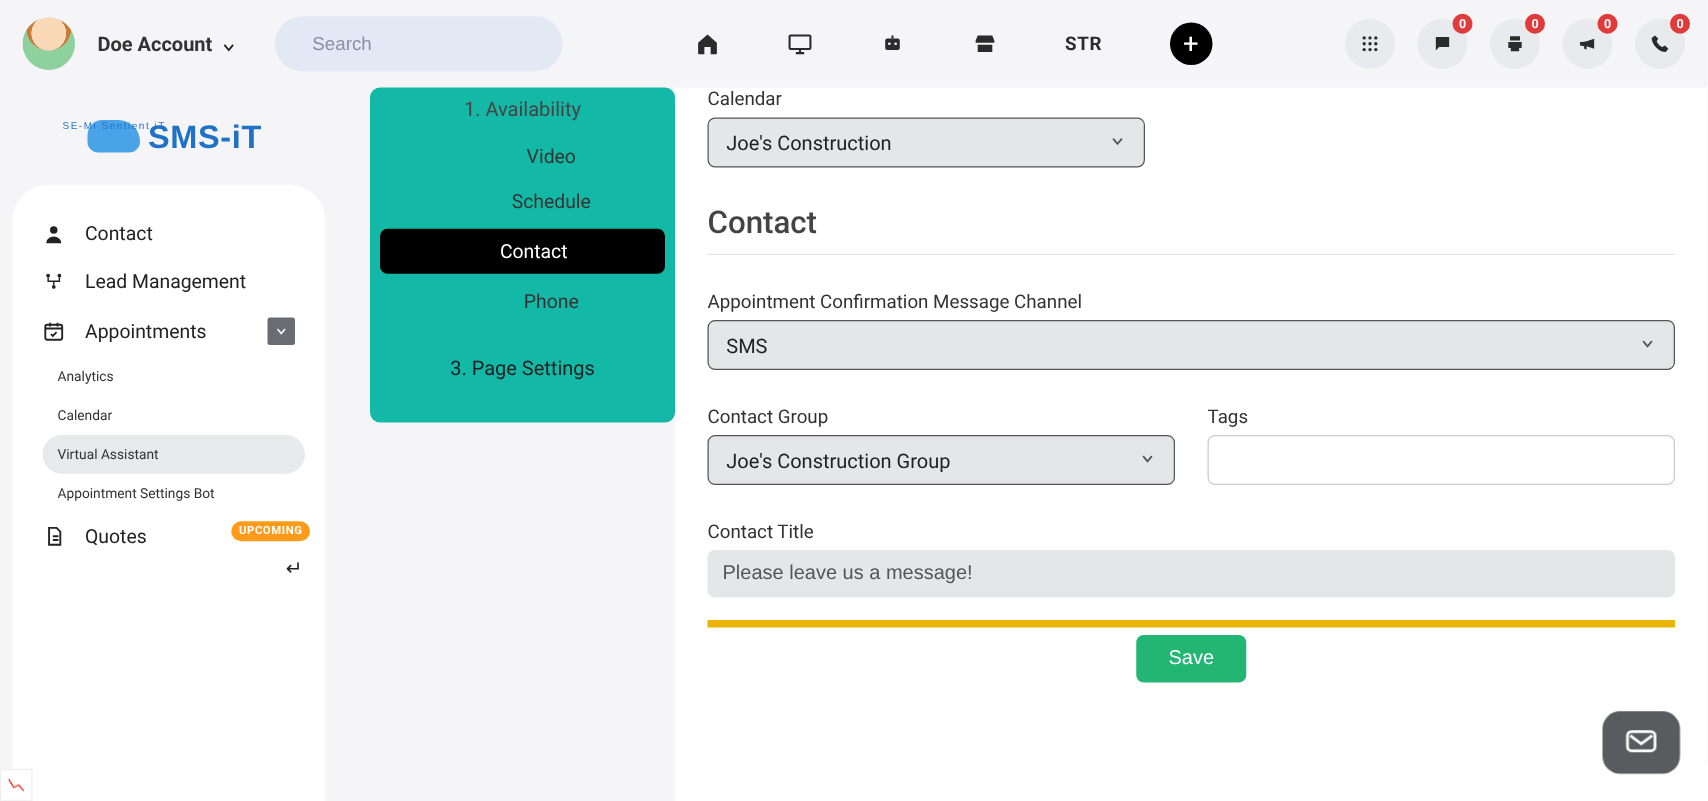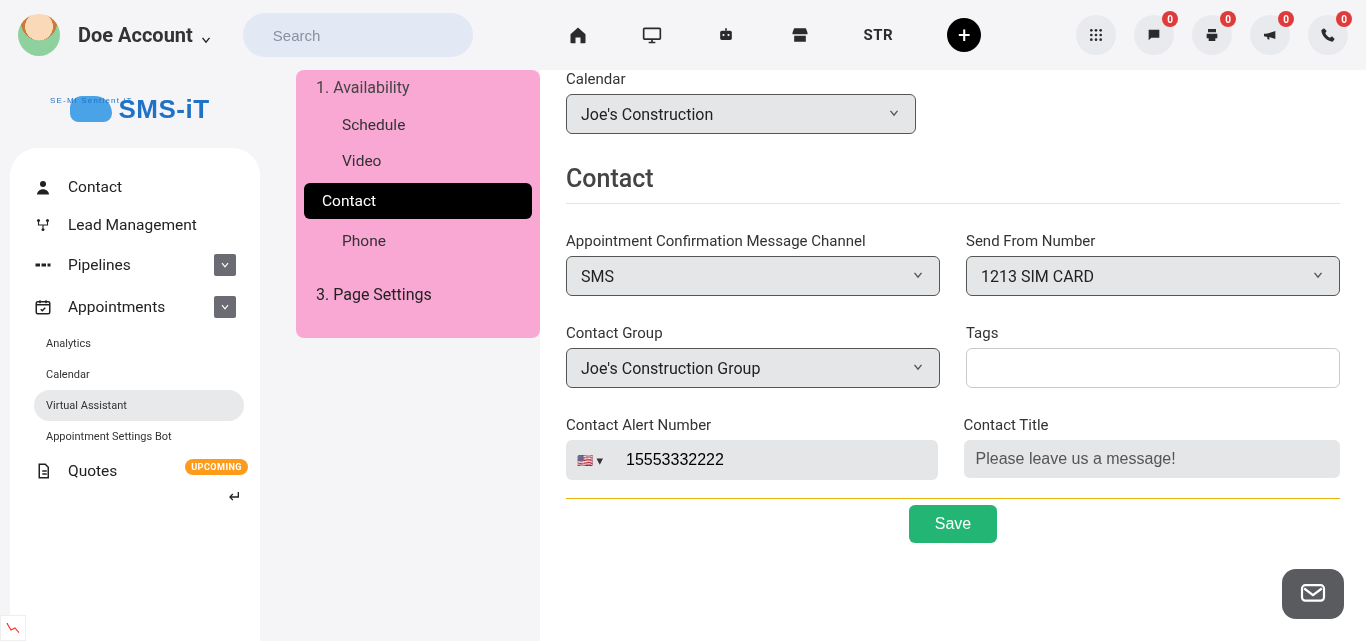--- a/index.html
+++ b/index.html
@@ -25,21 +25,21 @@
     width: 42px; height: 42px;
     border-radius: 50%;
     background: radial-gradient(circle at 50% 30%, #f9d9b8 38%, transparent 39%),
                 radial-gradient(circle at 50% 20%, #c97c3a 45%, transparent 46%),
                 #8fd19e;
     position: relative;
     overflow: hidden;
   }
   .account-switch {
     margin-left: 18px;
-    font-size: 20px;
+    font-size: 16px;
     font-weight: 700;
     display: flex;
     align-items: flex-end;
     cursor: pointer;
   }
   .account-switch svg { margin-left: 6px; }
   .search-wrap {
     margin-left: 30px;
     width: 230px;
     height: 44px;
@@ -228,24 +228,25 @@
     font-size:14px;
     z-index: 50;
   }
 
   
   .steps-col {
     width: 260px;
     padding: 0 0 0 16px;
   }
   .steps-card {
-    background:#f9a8d4;
+    background:#14b8a6;
     border-radius: 8px;
     padding: 6px 0 24px;
     overflow:hidden;
+    text-align:center;
   }
   .step-root {
     padding: 10px 20px;
     font-size: 16px;
     color:#222;
     cursor:pointer;
   }
   .step-root.truncated { color:#444; padding-top:2px; }
   .step-sub {
     padding: 9px 0 9px 46px;
@@ -343,21 +344,21 @@
     border-radius:6px;
     padding:0 12px;
     font-size:16px;
     color:#555;
     outline:none;
   }
 
   .save-row {
     display:flex; justify-content:center;
     padding-top: 6px;
-    border-top: 1px solid #eab308;
+    border-top: 6px solid #eab308;
     margin-top: 6px;
   }
   .save-btn {
     background:#22b573;
     color:#fff;
     border:none;
     border-radius:6px;
     padding: 10px 26px;
     font-size:16px;
     cursor:pointer;
@@ -494,35 +495,20 @@
             <svg width="18" height="18" viewBox="0 0 24 24" fill="#222">
               <circle cx="6" cy="6" r="2"></circle>
               <circle cx="18" cy="6" r="2"></circle>
               <circle cx="12" cy="18" r="2"></circle>
               <path d="M6 8v4h12V8M12 12v4" stroke="#222" stroke-width="1.5" fill="none"></path>
             </svg>
           </span>
         <span class="label">Lead Management</span>
       </div>
 
-      <div class="nav-item">
-        <span class="ni-icon">
-            <svg width="18" height="18" viewBox="0 0 24 24" fill="#222">
-              <rect x="2" y="10" width="6" height="4"></rect>
-              <rect x="10" y="10" width="6" height="4"></rect>
-              <rect x="18" y="10" width="4" height="4"></rect>
-            </svg>
-          </span>
-        <span class="label">Pipelines</span>
-        <span class="chev">
-            <svg width="12" height="12" viewBox="0 0 20 20">
-              <path d="M5 7l5 6 5-6" fill="none" stroke="#fff" stroke-width="2"></path>
-            </svg>
-          </span>
-      </div>
 
       <div class="nav-item">
         <span class="ni-icon">
             <svg width="18" height="18" viewBox="0 0 24 24" fill="none" stroke="#222" stroke-width="2">
               <rect x="3" y="5" width="18" height="16" rx="2"></rect>
               <path d="M3 9h18M8 3v4M16 3v4"></path>
               <path d="M9 15l2 2 4-4"></path>
             </svg>
           </span>
         <span class="label">Appointments</span>
@@ -551,22 +537,22 @@
         <span class="upcoming-badge">UPCOMING</span>
         <span class="enter-glyph">↵</span>
       </div>
 
     </div>
   </div>
 
   <div class="steps-col">
     <div class="steps-card">
       <div class="step-root truncated">1. Availability</div>
+      <div class="step-sub">Video</div>
       <div class="step-sub">Schedule</div>
-      <div class="step-sub">Video</div>
       <div class="step-sub active">Contact</div>
       <div class="step-sub">Phone</div>
       <div class="step-root" style="margin-top:16px">3. Page Settings</div>
     </div>
   </div>
 
   <div class="main">
 
     <div class="field-label">Calendar</div>
     <div class="select-box cal-select">
@@ -582,55 +568,39 @@
     <div class="form-row">
       <div class="form-col">
         <div class="field-label">Appointment Confirmation Message Channel</div>
         <div class="select-box">
           <span>SMS</span>
           <span class="chev-d"><svg width="14" height="14" viewBox="0 0 20 20">
                 <path d="M5 7l5 6 5-6" fill="none" stroke="#555" stroke-width="2"></path>
               </svg></span>
         </div>
       </div>
-      <div class="form-col">
-        <div class="field-label">Send From Number</div>
-        <div class="select-box">
-          <span>1213 SIM CARD</span>
-          <span class="chev-d"><svg width="14" height="14" viewBox="0 0 20 20">
-                <path d="M5 7l5 6 5-6" fill="none" stroke="#555" stroke-width="2"></path>
-              </svg></span>
-        </div>
-      </div>
     </div>
 
     <div class="form-row">
       <div class="form-col">
         <div class="field-label">Contact Group</div>
         <div class="select-box">
           <span>Joe's Construction Group</span>
           <span class="chev-d"><svg width="14" height="14" viewBox="0 0 20 20">
                 <path d="M5 7l5 6 5-6" fill="none" stroke="#555" stroke-width="2"></path>
               </svg></span>
         </div>
       </div>
       <div class="form-col">
         <div class="field-label">Tags</div>
         <input class="text-field" type="text" value="" style="">
       </div>
     </div>
 
     <div class="form-row" style="margin-bottom:18px">
-      <div class="form-col" style="max-width:48%">
-        <div class="field-label">Contact Alert Number</div>
-        <div class="phone-group">
-          <div class="phone-flag">🇺🇸 ▾</div>
-          <input class="phone-input" type="text" value="15553332222" style="">
-        </div>
-      </div>
       <div class="form-col">
         <div class="field-label">Contact Title</div>
         <input class="contact-title-input" type="text" value="Please leave us a message!" style="">
       </div>
     </div>
 
     <div class="save-row">
       <button class="save-btn">Save</button>
     </div>
   </div>

